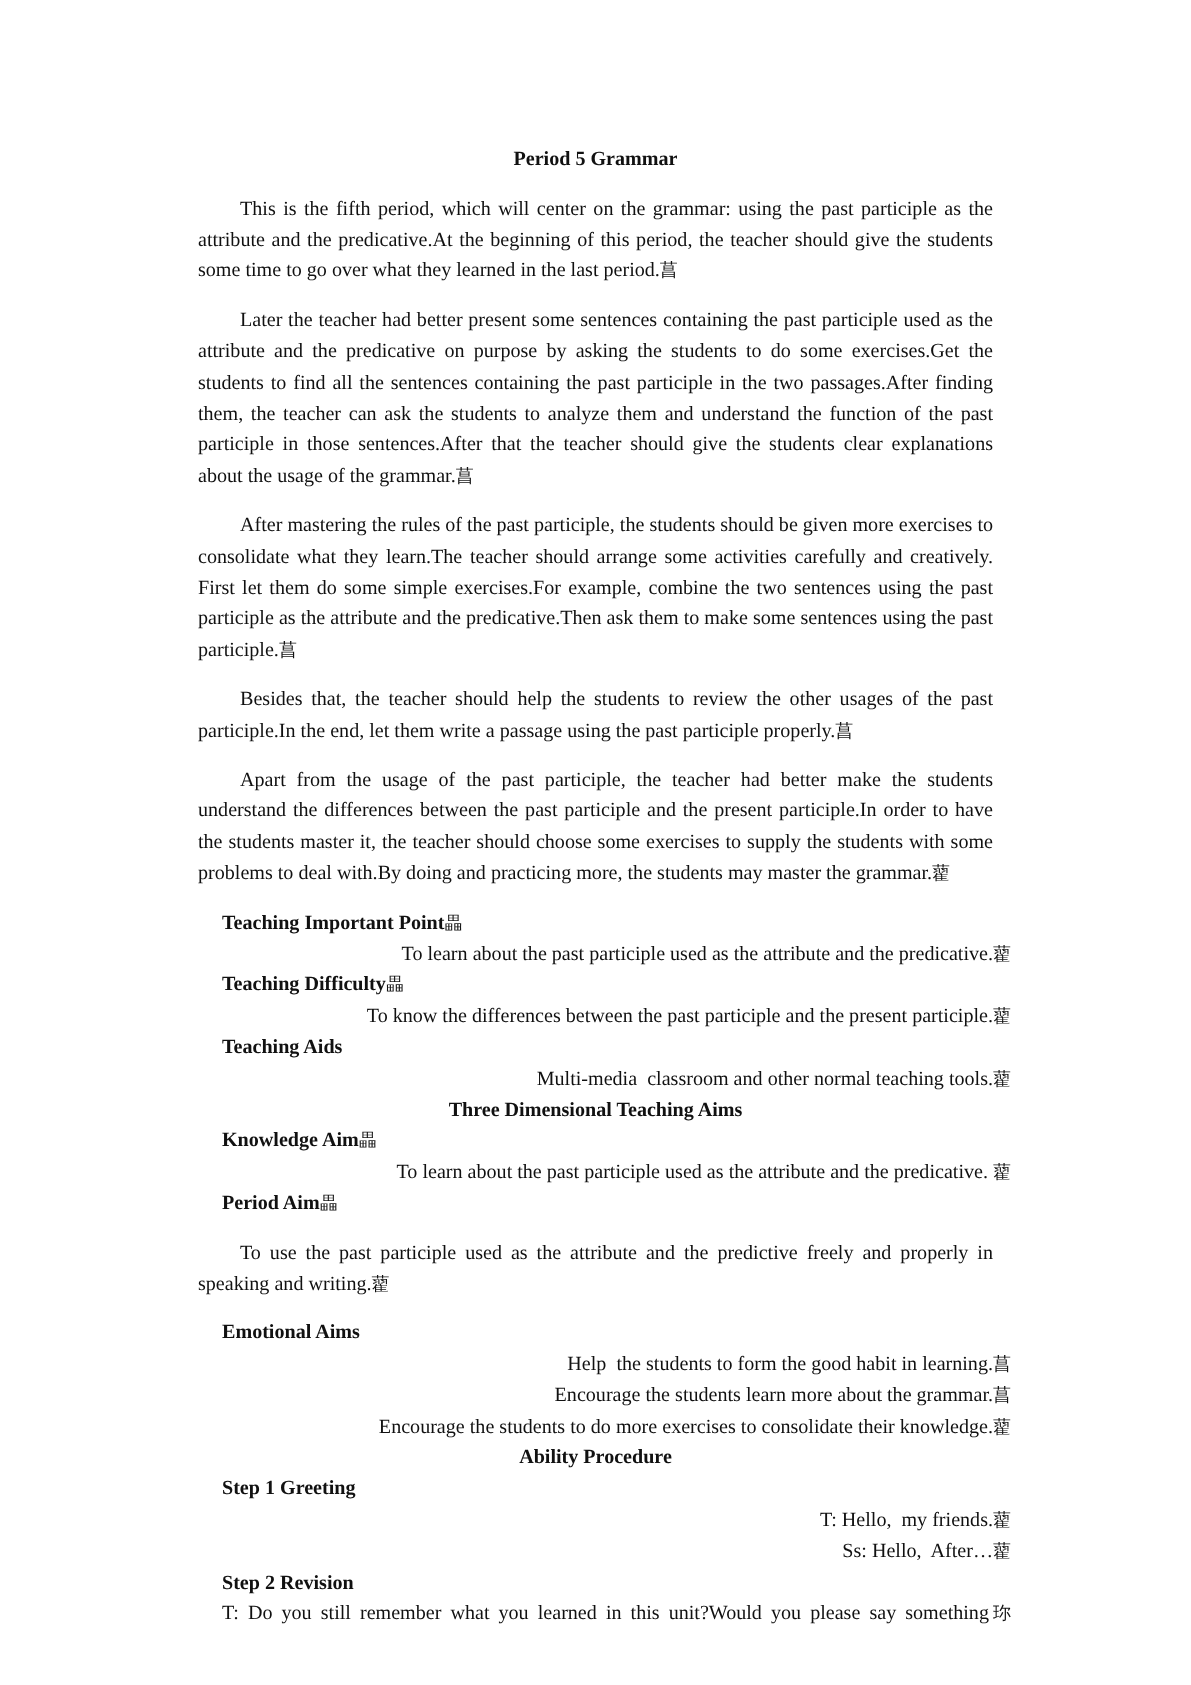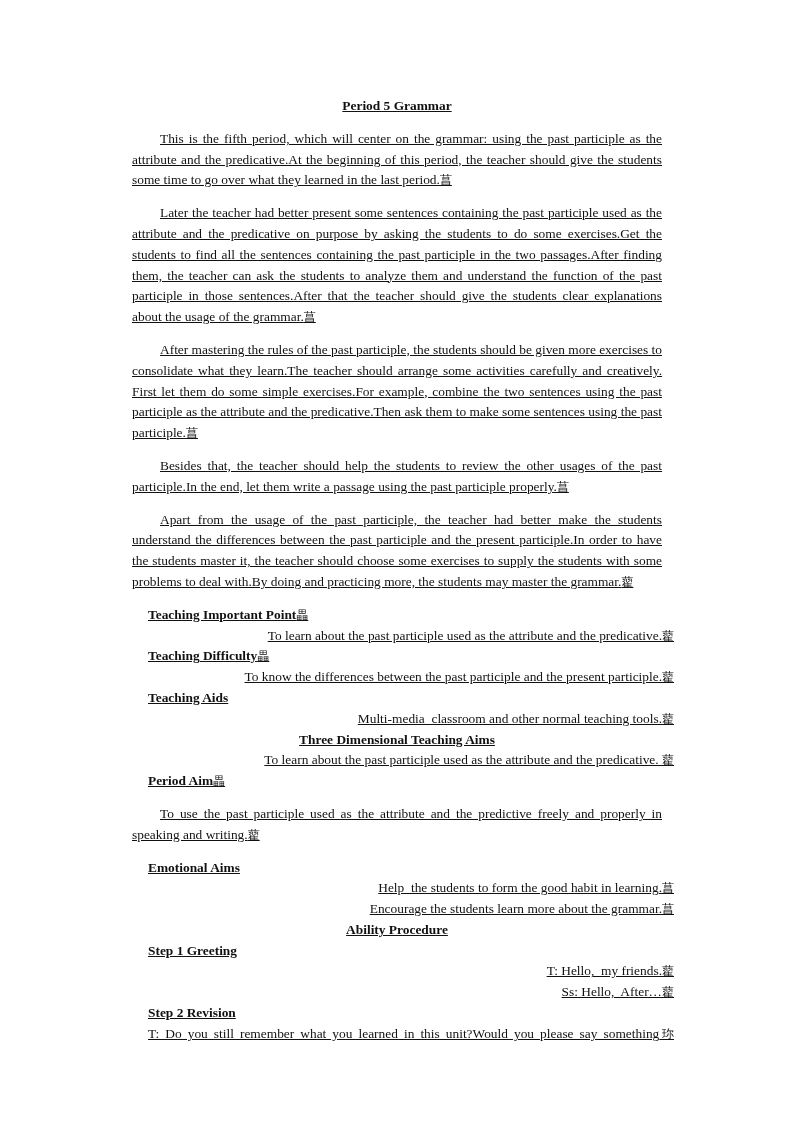--- a/index.html
+++ b/index.html
@@ -1,20 +1,20 @@
 <!DOCTYPE html>
 <html><head>
 <meta charset="utf-8">
 <style>
   html, body { margin: 0; padding: 0; background: #ffffff; }
   body { width: 794px; height: 1123px; position: relative; overflow: hidden; }
   .page {
     position: absolute; left: 120px; top: 96px; width: 554px;
     font-family: "Liberation Serif", "DejaVu Serif", serif;
-    font-size: 13.4px; line-height: 20.8px; color: #111; text-decoration: underline;
+    font-size: 13.4px; line-height: 20.8px; color: #111;
   }
   .center { text-align: center; font-weight: bold; }
   .p { text-align: justify; text-indent: 28px; margin: 12px; }
   .head { font-weight: bold; padding-left: 28px; margin: 0; }
   .line { padding-left: 28px; margin: 0; text-align: right; }
   .mark { font-family: "DejaVu Sans", sans-serif; font-size: 12px; font-weight: normal; }
 </style>
 </head>
 <body>
 
@@ -31,28 +31,30 @@
   <p class="line"><span>To learn about the past participle used as the attribute and the predicative.</span><span class="mark">藋</span></p>
 
   <p class="head"><span>Teaching Difficulty</span><span class="mark">畾</span></p>
   <p class="line"><span>To know the differences between the past participle and the present participle.</span><span class="mark">藋</span></p>
 
   <p class="head"><span>Teaching Aids</span></p>
   <p class="line"><span style="white-space:pre">Multi-media  classroom and other normal teaching tools.</span><span class="mark">藋</span></p>
 
   <div class="center">Three Dimensional Teaching Aims</div>
 
+  <p class="head"><span>Knowledge Aim</span><span class="mark">畾</span></p>
   <p class="line"><span style="white-space:pre">To learn about the past participle used as the attribute and the predicative. </span><span class="mark">藋</span></p>
 
   <p class="head"><span>Period Aim</span><span class="mark">畾</span></p>
   <p class="p"><span>To use the past participle used as the attribute and the predictive freely and properly in speaking and writing.</span><span class="mark">藋</span></p>
 
   <p class="head">Emotional Aims</p>
   <p class="line"><span style="white-space:pre">Help  the students to form the good habit in learning.</span><span class="mark">菖</span></p>
   <p class="line"><span>Encourage the students learn more about the grammar.</span><span class="mark">菖</span></p>
+  <p class="line"><span>Encourage the students to do more exercises to consolidate their knowledge.</span><span class="mark">藋</span></p>
 
   <div class="center">Ability Procedure</div>
 
   <p class="head">Step 1 Greeting</p>
   <p class="line"><span style="white-space:pre">T: Hello,  my friends.</span><span class="mark">藋</span></p>
   <p class="line"><span style="white-space:pre">Ss: Hello,  After…</span><span class="mark">藋</span></p>
 
   <p class="head">Step 2 Revision</p>
   <p class="line" style="text-align:justify; text-align-last:justify;"><span>T: Do you still remember what you learned in this unit?Would you please say something</span><span class="mark">珎</span></p>
 </div>

